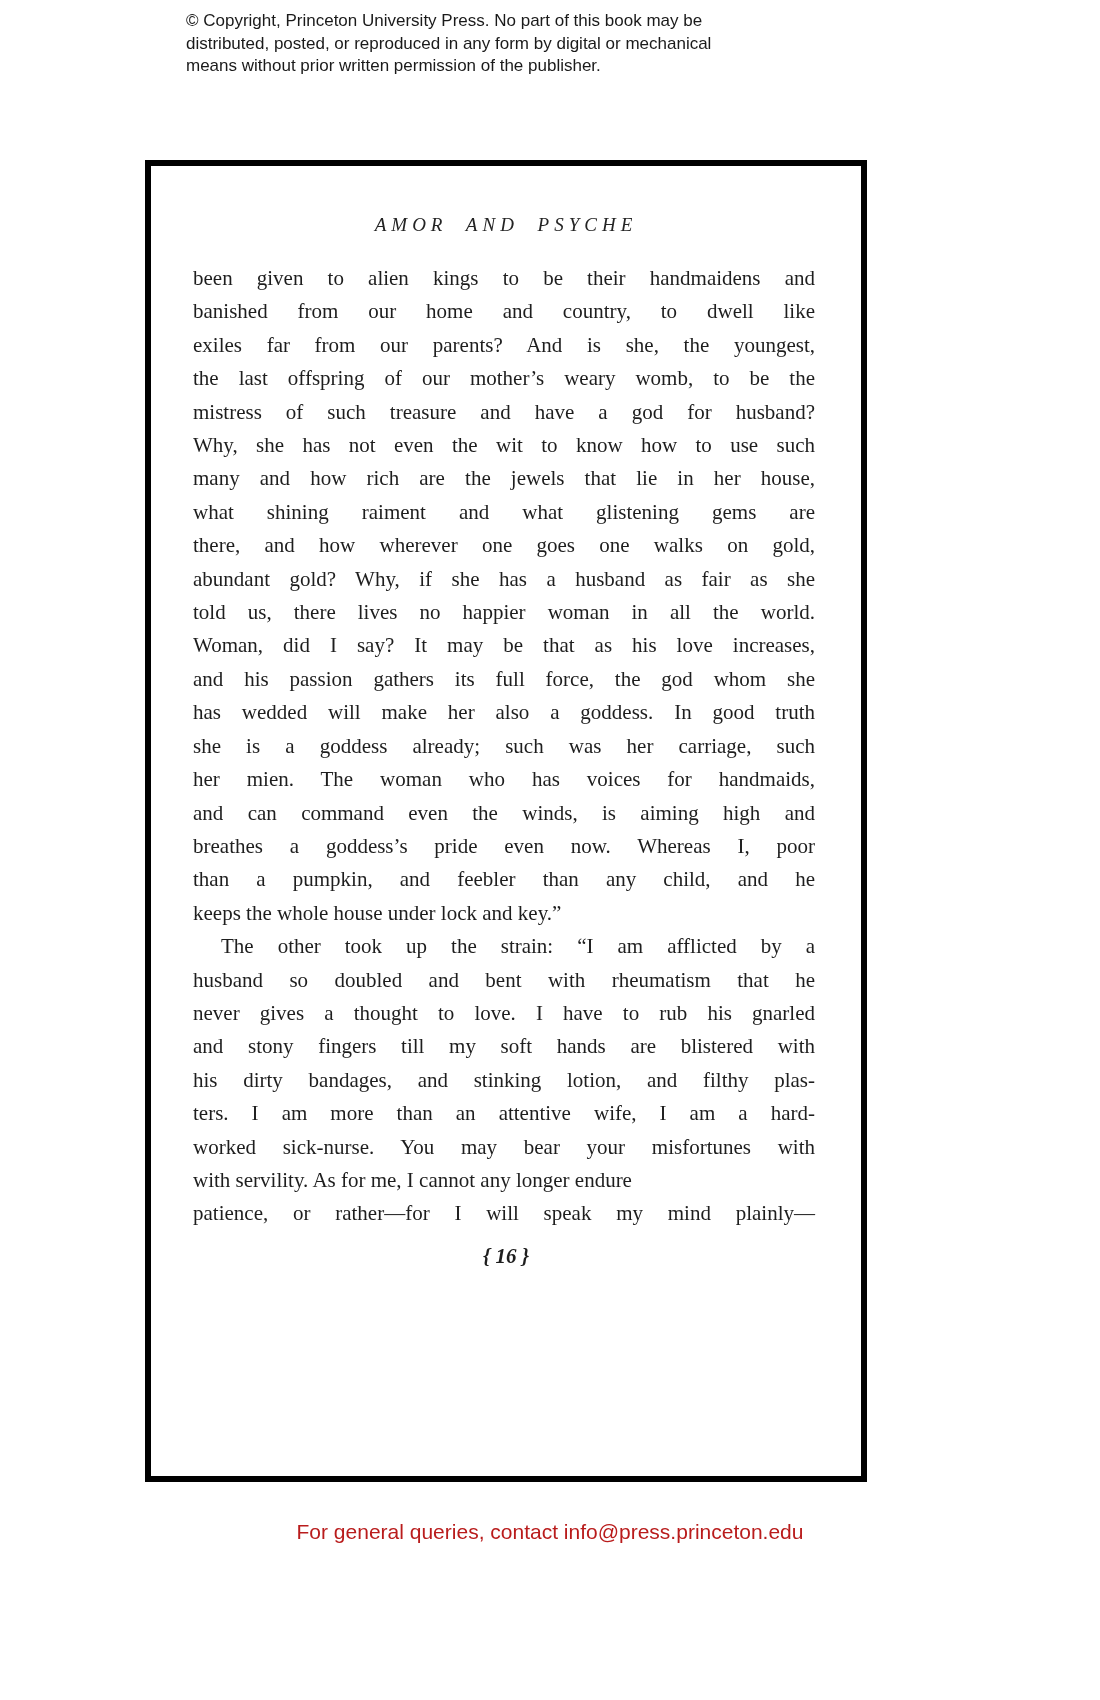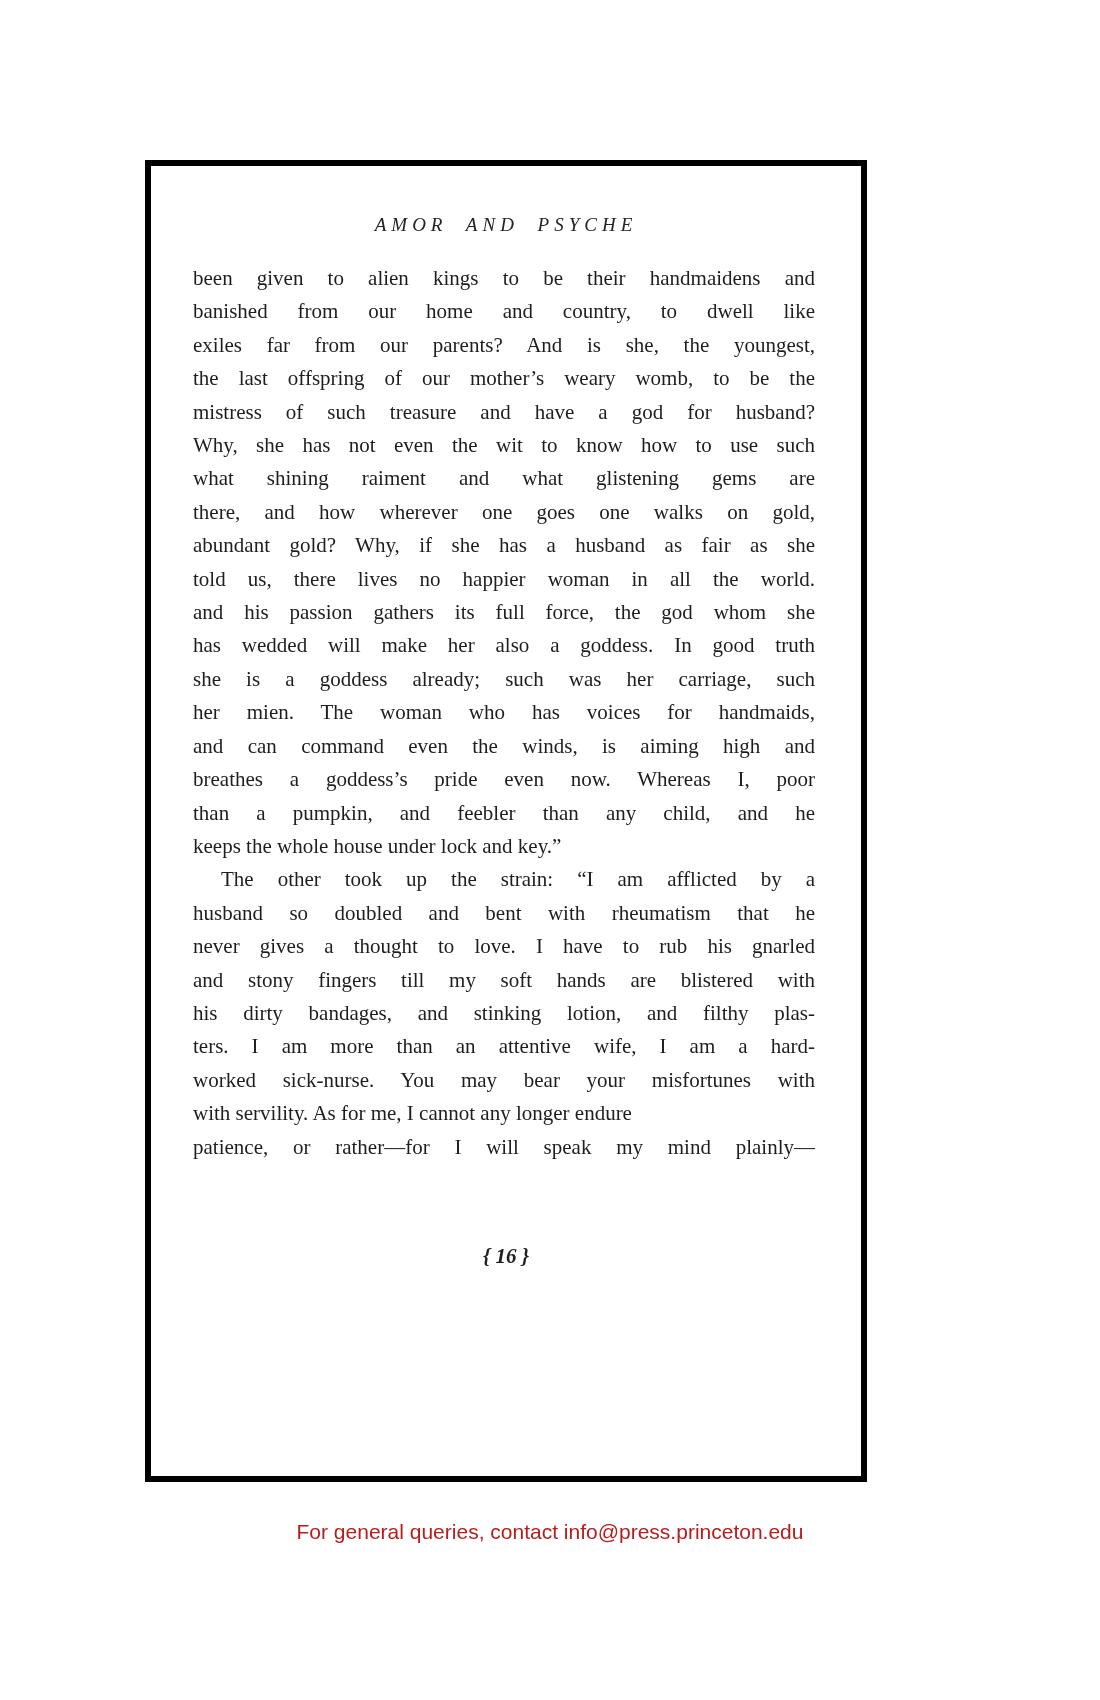--- a/index.html
+++ b/index.html
@@ -91,35 +91,42 @@
     font-family: "Liberation Sans", sans-serif;
     font-size: 21px;
     color: #b91c1c;
   }
 </style>
 </head>
 <body>
 
 <div class="sheet">
 
+  <div class="copyright">
+      <div>© Copyright, Princeton University Press. No part of this book may be</div>
+      <div>distributed, posted, or reproduced in any form by digital or mechanical</div>
+      <div>means without prior written permission of the publisher.</div>
+    </div>
 
   <div class="scan">
     <div class="running-head">AMOR AND PSYCHE</div>
     <div class="body-text">
         <div class="para">
           <div class="line">been given to alien kings to be their handmaidens and</div>
           <div class="line">banished from our home and country, to dwell like</div>
           <div class="line">exiles far from our parents? And is she, the youngest,</div>
           <div class="line">the last offspring of our mother’s weary womb, to be the</div>
           <div class="line">mistress of such treasure and have a god for husband?</div>
           <div class="line">Why, she has not even the wit to know how to use such</div>
+          <div class="line">many and how rich are the jewels that lie in her house,</div>
           <div class="line">what shining raiment and what glistening gems are</div>
           <div class="line">there, and how wherever one goes one walks on gold,</div>
           <div class="line">abundant gold? Why, if she has a husband as fair as she</div>
           <div class="line">told us, there lives no happier woman in all the world.</div>
+          <div class="line">Woman, did I say? It may be that as his love increases,</div>
           <div class="line">and his passion gathers its full force, the god whom she</div>
           <div class="line">has wedded will make her also a goddess. In good truth</div>
           <div class="line">she is a goddess already; such was her carriage, such</div>
           <div class="line">her mien. The woman who has voices for handmaids,</div>
           <div class="line">and can command even the winds, is aiming high and</div>
           <div class="line">breathes a goddess’s pride even now. Whereas I, poor</div>
           <div class="line">than a pumpkin, and feebler than any child, and he</div>
           <div class="line last">keeps the whole house under lock and key.”</div>
         </div>
         <div class="para indent">

